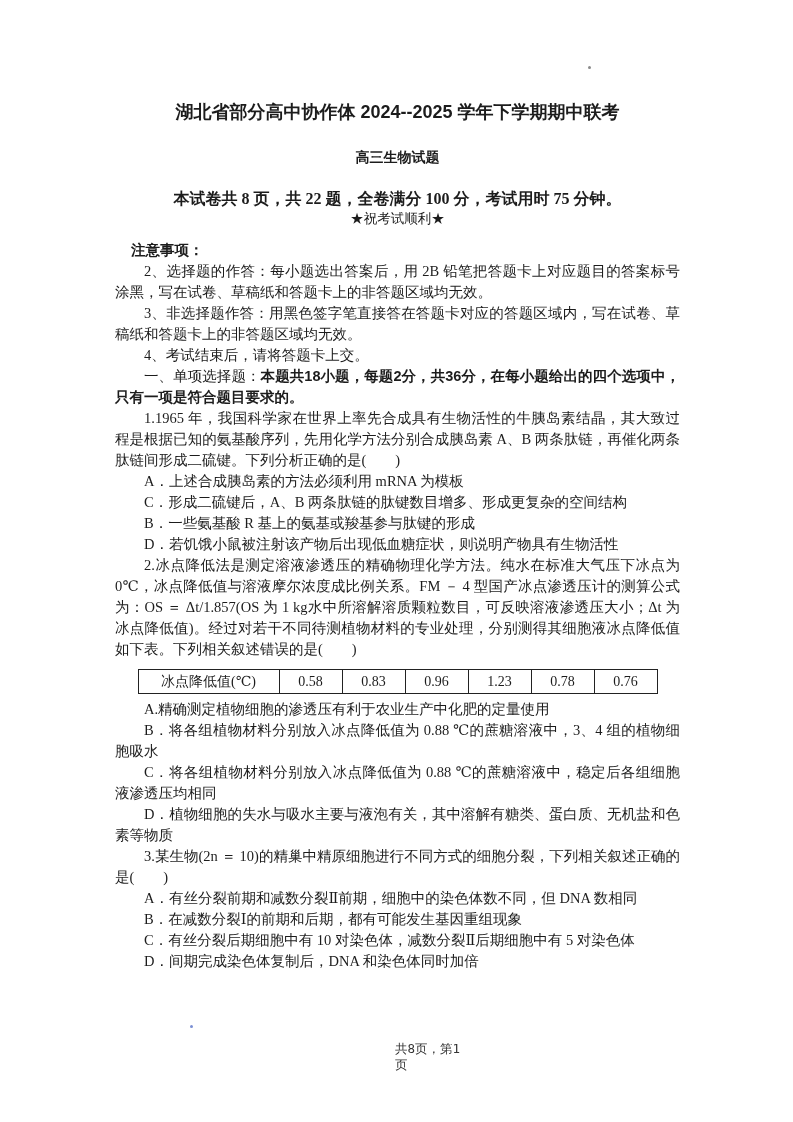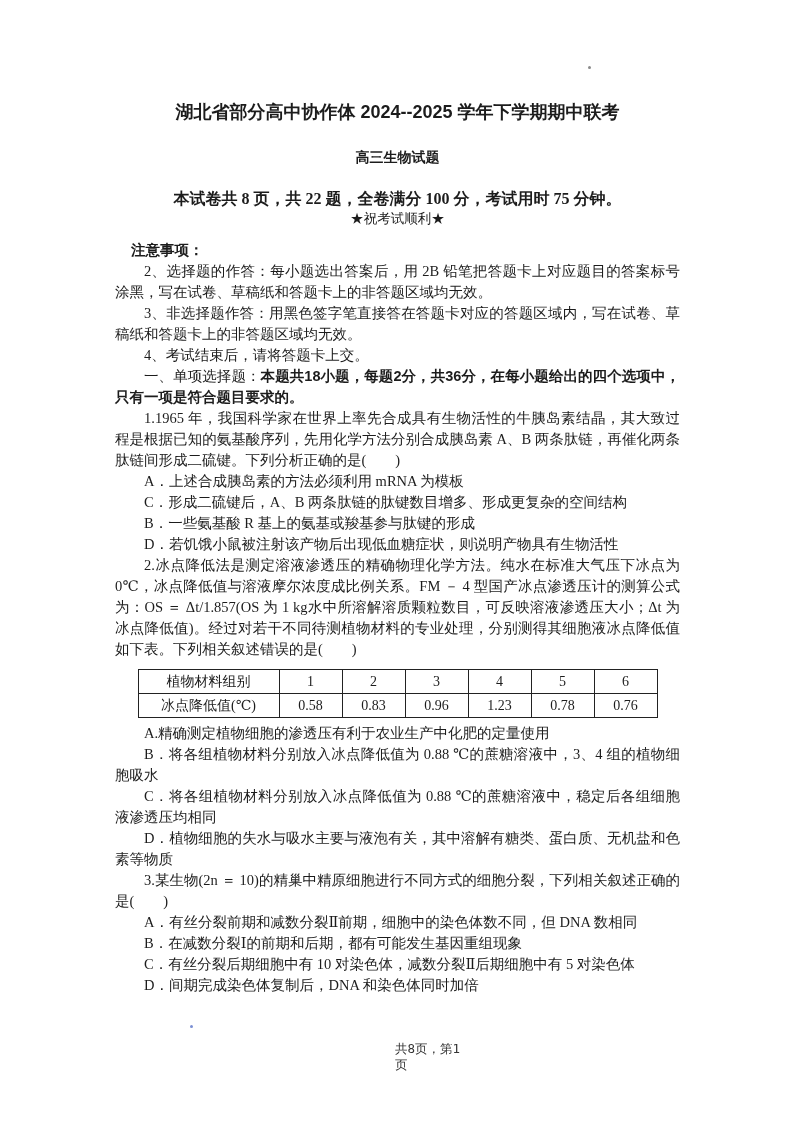--- a/index.html
+++ b/index.html
@@ -85,29 +85,20 @@
     <p class="para">C．形成二硫键后，A、B 两条肽链的肽键数目增多、形成更复杂的空间结构</p>
     <p class="para">B．一些氨基酸 R 基上的氨基或羧基参与肽键的形成</p>
     <p class="para">D．若饥饿小鼠被注射该产物后出现低血糖症状，则说明产物具有生物活性</p>
   </div>
 
   <div>
     <p class="para">2.冰点降低法是测定溶液渗透压的精确物理化学方法。纯水在标准大气压下冰点为0℃，冰点降低值与溶液摩尔浓度成比例关系。FM － 4 型国产冰点渗透压计的测算公式为：OS ＝ Δt/1.857(OS 为 1 kg水中所溶解溶质颗粒数目，可反映溶液渗透压大小；Δt 为冰点降低值)。经过对若干不同待测植物材料的专业处理，分别测得其细胞液冰点降低值如下表。下列相关叙述错误的是(　　)</p>
     <table class="fp">
       <tbody>
         <tr>
-          <td class="lbl">植物材料组别</td>
-          <td class="val">1</td>
-          <td class="val">2</td>
-          <td class="val">3</td>
-          <td class="val">4</td>
-          <td class="val">5</td>
-          <td class="val">6</td>
-        </tr>
-        <tr>
           <td class="lbl">冰点降低值(℃)</td>
           <td class="val">0.58</td>
           <td class="val">0.83</td>
           <td class="val">0.96</td>
           <td class="val">1.23</td>
           <td class="val">0.78</td>
           <td class="val">0.76</td>
         </tr>
       </tbody>
     </table>

